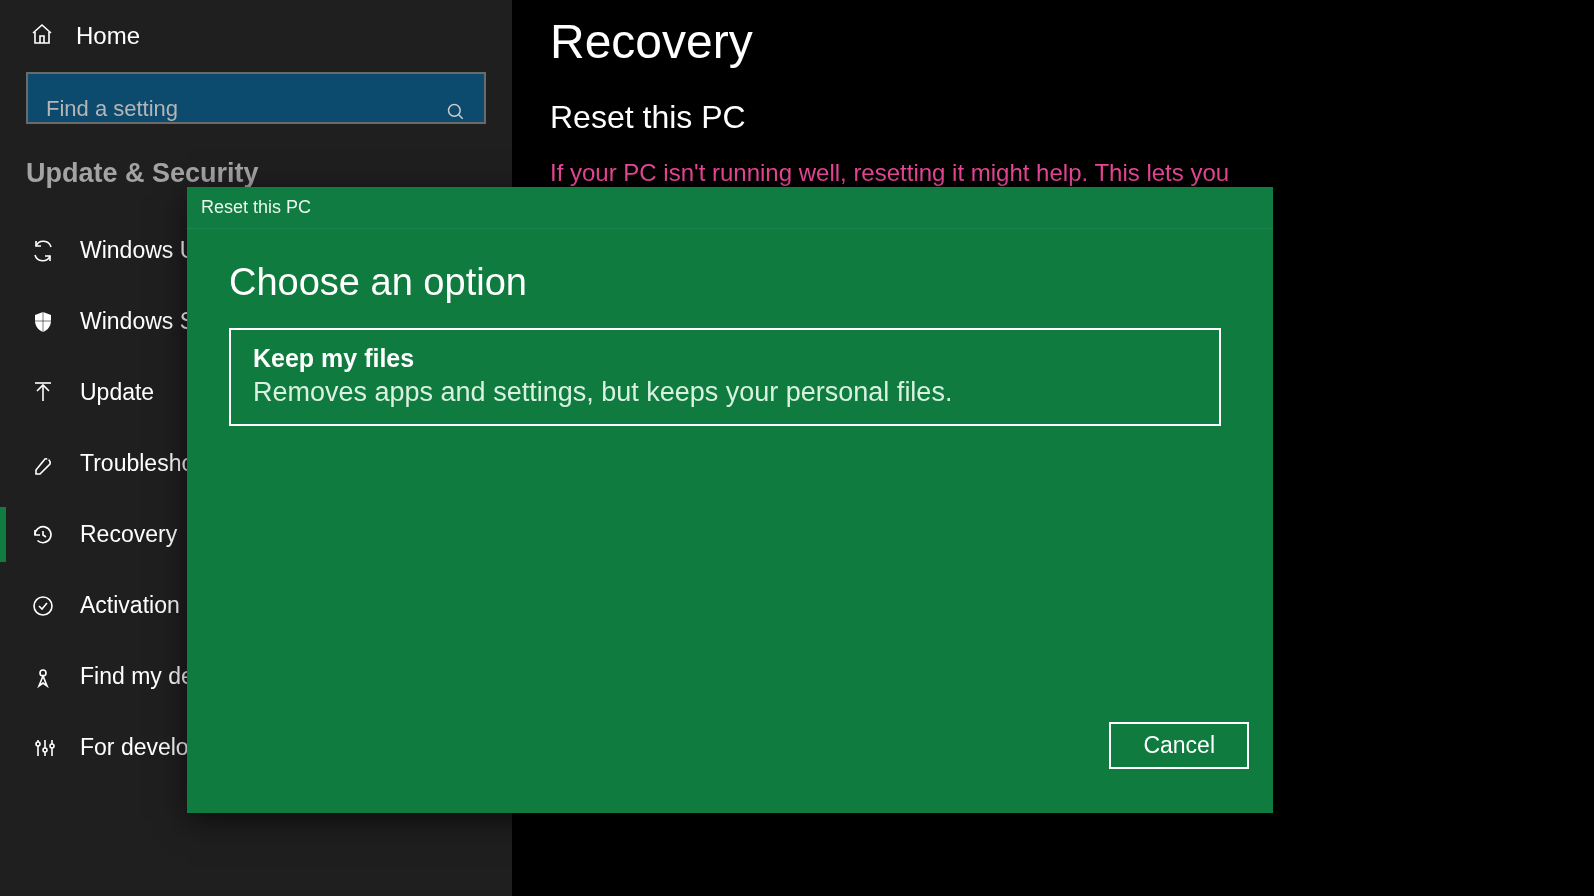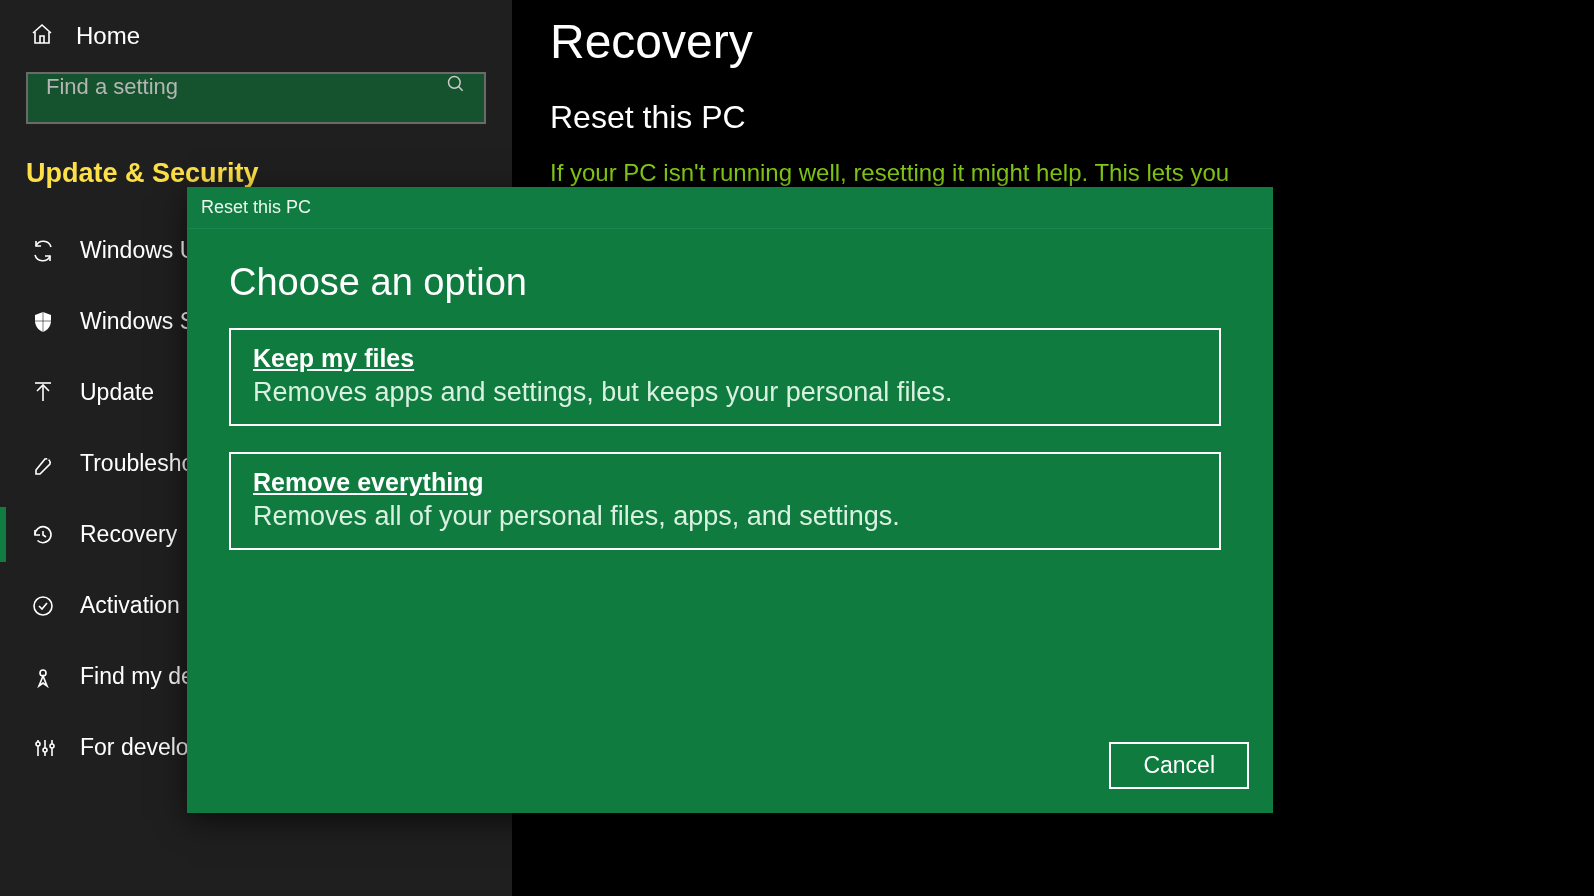--- a/index.html
+++ b/index.html
@@ -33,40 +33,40 @@
       cursor: pointer;
     }
     .home-row .label {
       font-size: 24px;
       font-weight: 400;
     }
     .search-container {
       margin: 0 26px 24px 26px;
       border: 2px solid #6a6a6a;
       display: flex;
-      align-items: flex-start;
+      align-items: flex-end;
       height: 52px;
       padding: 0 18px;
-      background: #14532d;
+      background: #0c4a6e;
     }
     .search-input {
       flex: 1;
       background: transparent;
       border: none;
       color: #ccc;
       font-size: 22px;
       outline: none;
     }
     .search-input::placeholder {
       color: #b5b5b5;
     }
     .category-heading {
       font-size: 27px;
       font-weight: 600;
-      color: #fde047;
+      color: #a3a3a3;
       padding: 10px 26px 26px 26px;
     }
     .nav-item {
       display: flex;
       align-items: center;
       gap: 24px;
       padding: 22px 30px;
       font-size: 23px;
       font-weight: 400;
       color: #fff;
@@ -107,21 +107,21 @@
       padding-bottom: 30px;
     }
     .section-heading {
       font-size: 32px;
       font-weight: 400;
       padding-bottom: 20px;
     }
     .section-desc {
       font-size: 24px;
       font-weight: 400;
-      color: #84cc16;
+      color: #ec4899;
       line-height: 1.4;
     }
     
     .dialog {
       position: absolute;
       left: 187px;
       top: 187px;
       width: 1086px;
       height: 626px;
       background: #0f7b3f;
@@ -151,31 +151,30 @@
       border: 2px solid #fff;
       padding: 14px 22px 16px 22px;
       margin-bottom: 26px;
       cursor: pointer;
       width: 992px;
     }
     .option-title {
       font-size: 25px;
       font-weight: 700;
       padding-bottom: 4px;
-      text-decoration: underline;
     }
     .option-desc {
       font-size: 27px;
       font-weight: 400;
       color: #d9f1e1;
     }
     .cancel-button {
       position: absolute;
       right: 24px;
-      bottom: 20px;
+      bottom: 40px;
       border: 2px solid #fff;
       padding: 8px 32px;
       font-size: 23px;
       color: #fff;
       background: transparent;
       cursor: pointer;
     }
     svg { display: block; }
   </style>
 </head>
@@ -304,20 +303,16 @@
 <div class="dialog">
   <div class="dialog-titlebar">Reset this PC</div>
   <div class="dialog-body">
     <div class="dialog-heading">Choose an option</div>
 
     <div class="option-button">
       <div class="option-title">Keep my files</div>
       <div class="option-desc">Removes apps and settings, but keeps your personal files.</div>
     </div>
 
-    <div class="option-button">
-      <div class="option-title">Remove everything</div>
-      <div class="option-desc">Removes all of your personal files, apps, and settings.</div>
-    </div>
 
     <div class="cancel-button">Cancel</div>
   </div>
 </div>
 
 </body></html>

